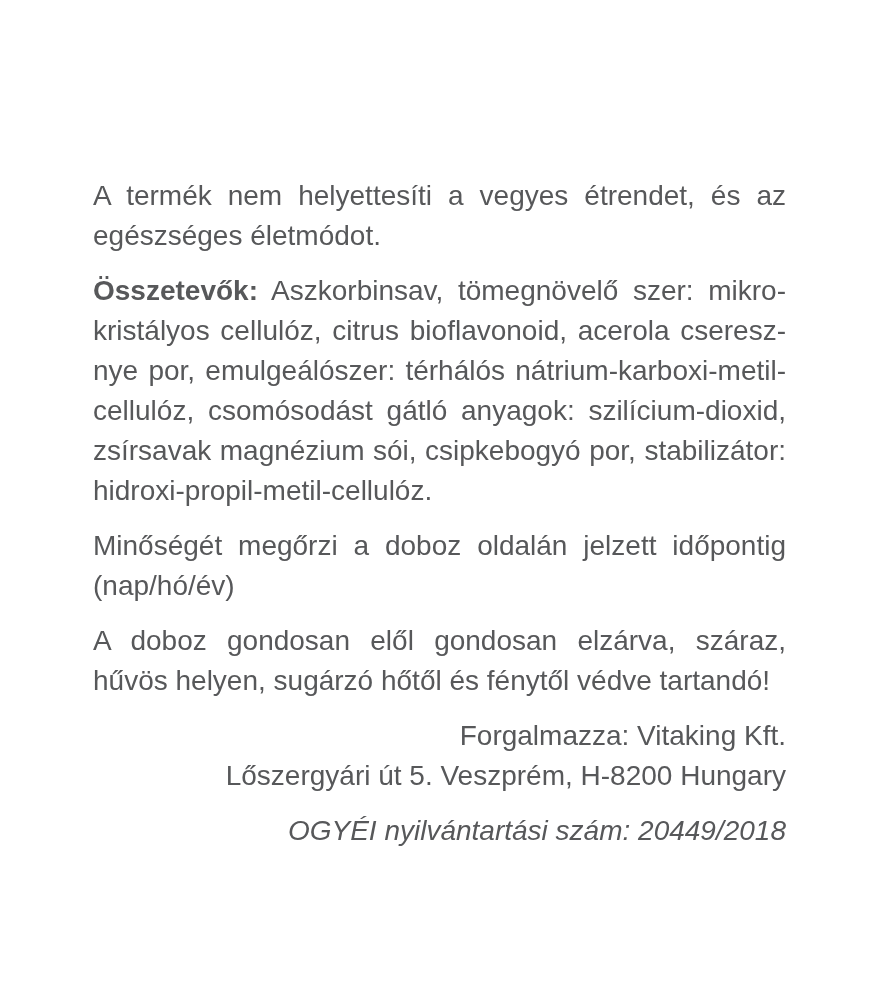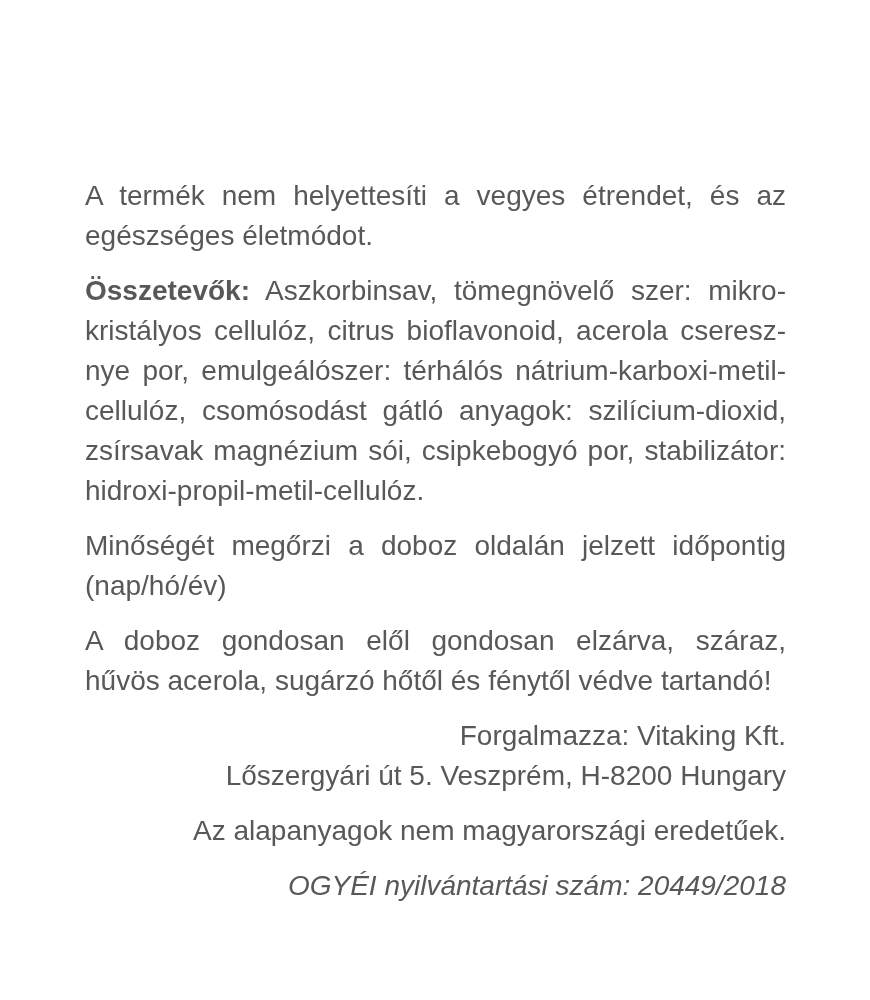--- a/index.html
+++ b/index.html
@@ -9,21 +9,21 @@
     height: 1000px;
     background: #ffffff;
     box-sizing: border-box;
     padding: 176px 84px 0 85px;
     color: #57585a;
     font-family: "Liberation Sans", sans-serif;
     font-size: 28px;
     line-height: 40px;
     overflow: hidden;
   }
-  .para { margin: 0 0 15px 0; }
+  .para { margin: 0 0 15px 8px; }
   
   .jline { text-align: justify; text-align-last: justify; }
   .jlast { text-align: left; text-align-last: left; }
   .lline { text-align: right; }
   .bold { font-weight: bold; }
   .italic { font-style: italic; }
 </style>
 </head>
 <body>
 
@@ -43,29 +43,26 @@
     <div class="jlast">hidroxi-propil-metil-cellulóz.</div>
   </div>
 
   <div class="para">
     <div class="jline">Minőségét megőrzi a doboz oldalán jelzett időpontig</div>
     <div class="jlast">(nap/hó/év)</div>
   </div>
 
   <div class="para">
     <div class="jline">A doboz gondosan elől gondosan elzárva, száraz,</div>
-    <div class="jlast">hűvös acerola, sugárzó hőtől és fénytől védve tartandó!</div>
+    <div class="jlast">hűvös helyen, sugárzó hőtől és fénytől védve tartandó!</div>
   </div>
 
   <div class="para">
     <div class="lline">Forgalmazza: Vitaking Kft.</div>
     <div class="lline">Lőszergyári út 5. Veszprém, H-8200 Hungary</div>
   </div>
 
-  <div class="para">
-    <div class="lline">Az alapanyagok nem magyarországi eredetűek.</div>
-  </div>
 
   <div class="para italic">
     <div class="lline">OGYÉI nyilvántartási szám: 20449/2018</div>
   </div>
 
 </div>
 
 </body></html>

